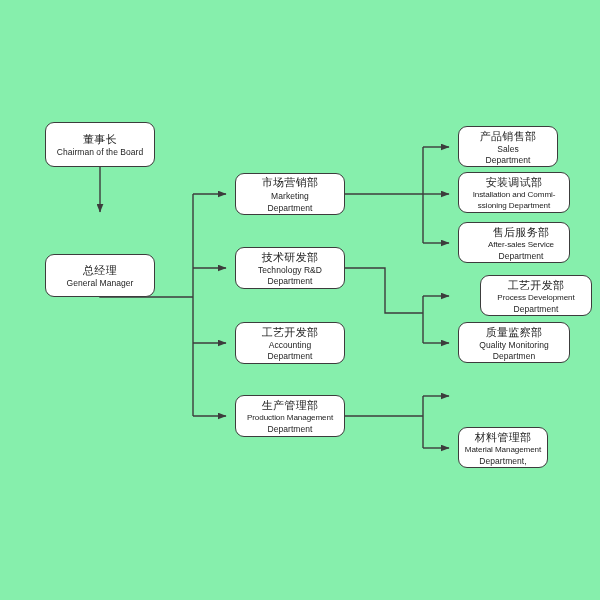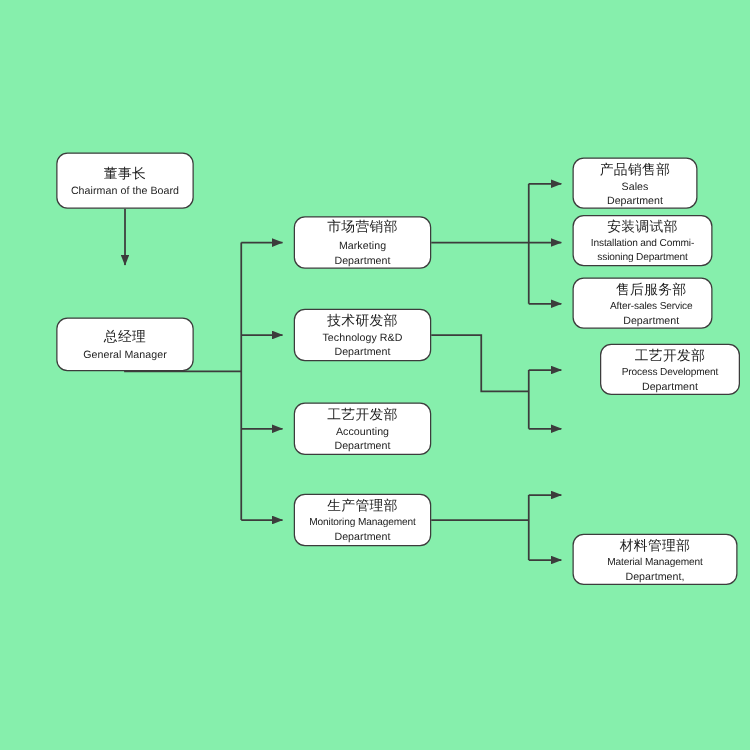--- a/index.html
+++ b/index.html
@@ -123,21 +123,21 @@
   </div>
 
   <div class="node" style="left:235px; top:322px; width:110px; height:42px;">
     <div class="cn">工艺开发部</div>
     <div class="en">Accounting</div>
     <div class="en">Department</div>
   </div>
 
   <div class="node" style="left:235px; top:395px; width:110px; height:42px;">
     <div class="cn">生产管理部</div>
-    <div class="en en-tight">Monitoring Management</div>
+    <div class="en en-tight">Production Management</div>
     <div class="en">Department</div>
   </div>
 
   <div class="node" style="left:458px; top:126px; width:100px; height:41px;">
     <div class="cn">产品销售部</div>
     <div class="en">Sales</div>
     <div class="en">Department</div>
   </div>
 
   <div class="node" style="left:458px; top:172px; width:112px; height:41px;">
@@ -151,21 +151,26 @@
     <div class="en en-tight">After-sales Service</div>
     <div class="en">Department</div>
   </div>
 
   <div class="node" style="left:480px; top:275px; width:112px; height:41px;">
     <div class="cn">工艺开发部</div>
     <div class="en en-tight">Process Development</div>
     <div class="en">Department</div>
   </div>
 
+  <div class="node" style="left:458px; top:322px; width:112px; height:41px;">
+    <div class="cn">质量监察部</div>
+    <div class="en">Quality Monitoring</div>
+    <div class="en">Departmen</div>
+  </div>
 
 
-  <div class="node" style="left:458px; top:427px; width:132px; height:41px;">
+  <div class="node" style="left:458px; top:427px; width:90px; height:41px;">
     <div class="cn">材料管理部</div>
     <div class="en en-tight">Material Management</div>
     <div class="en">Department,</div>
   </div>
 
 </div>
 
 </body></html>

